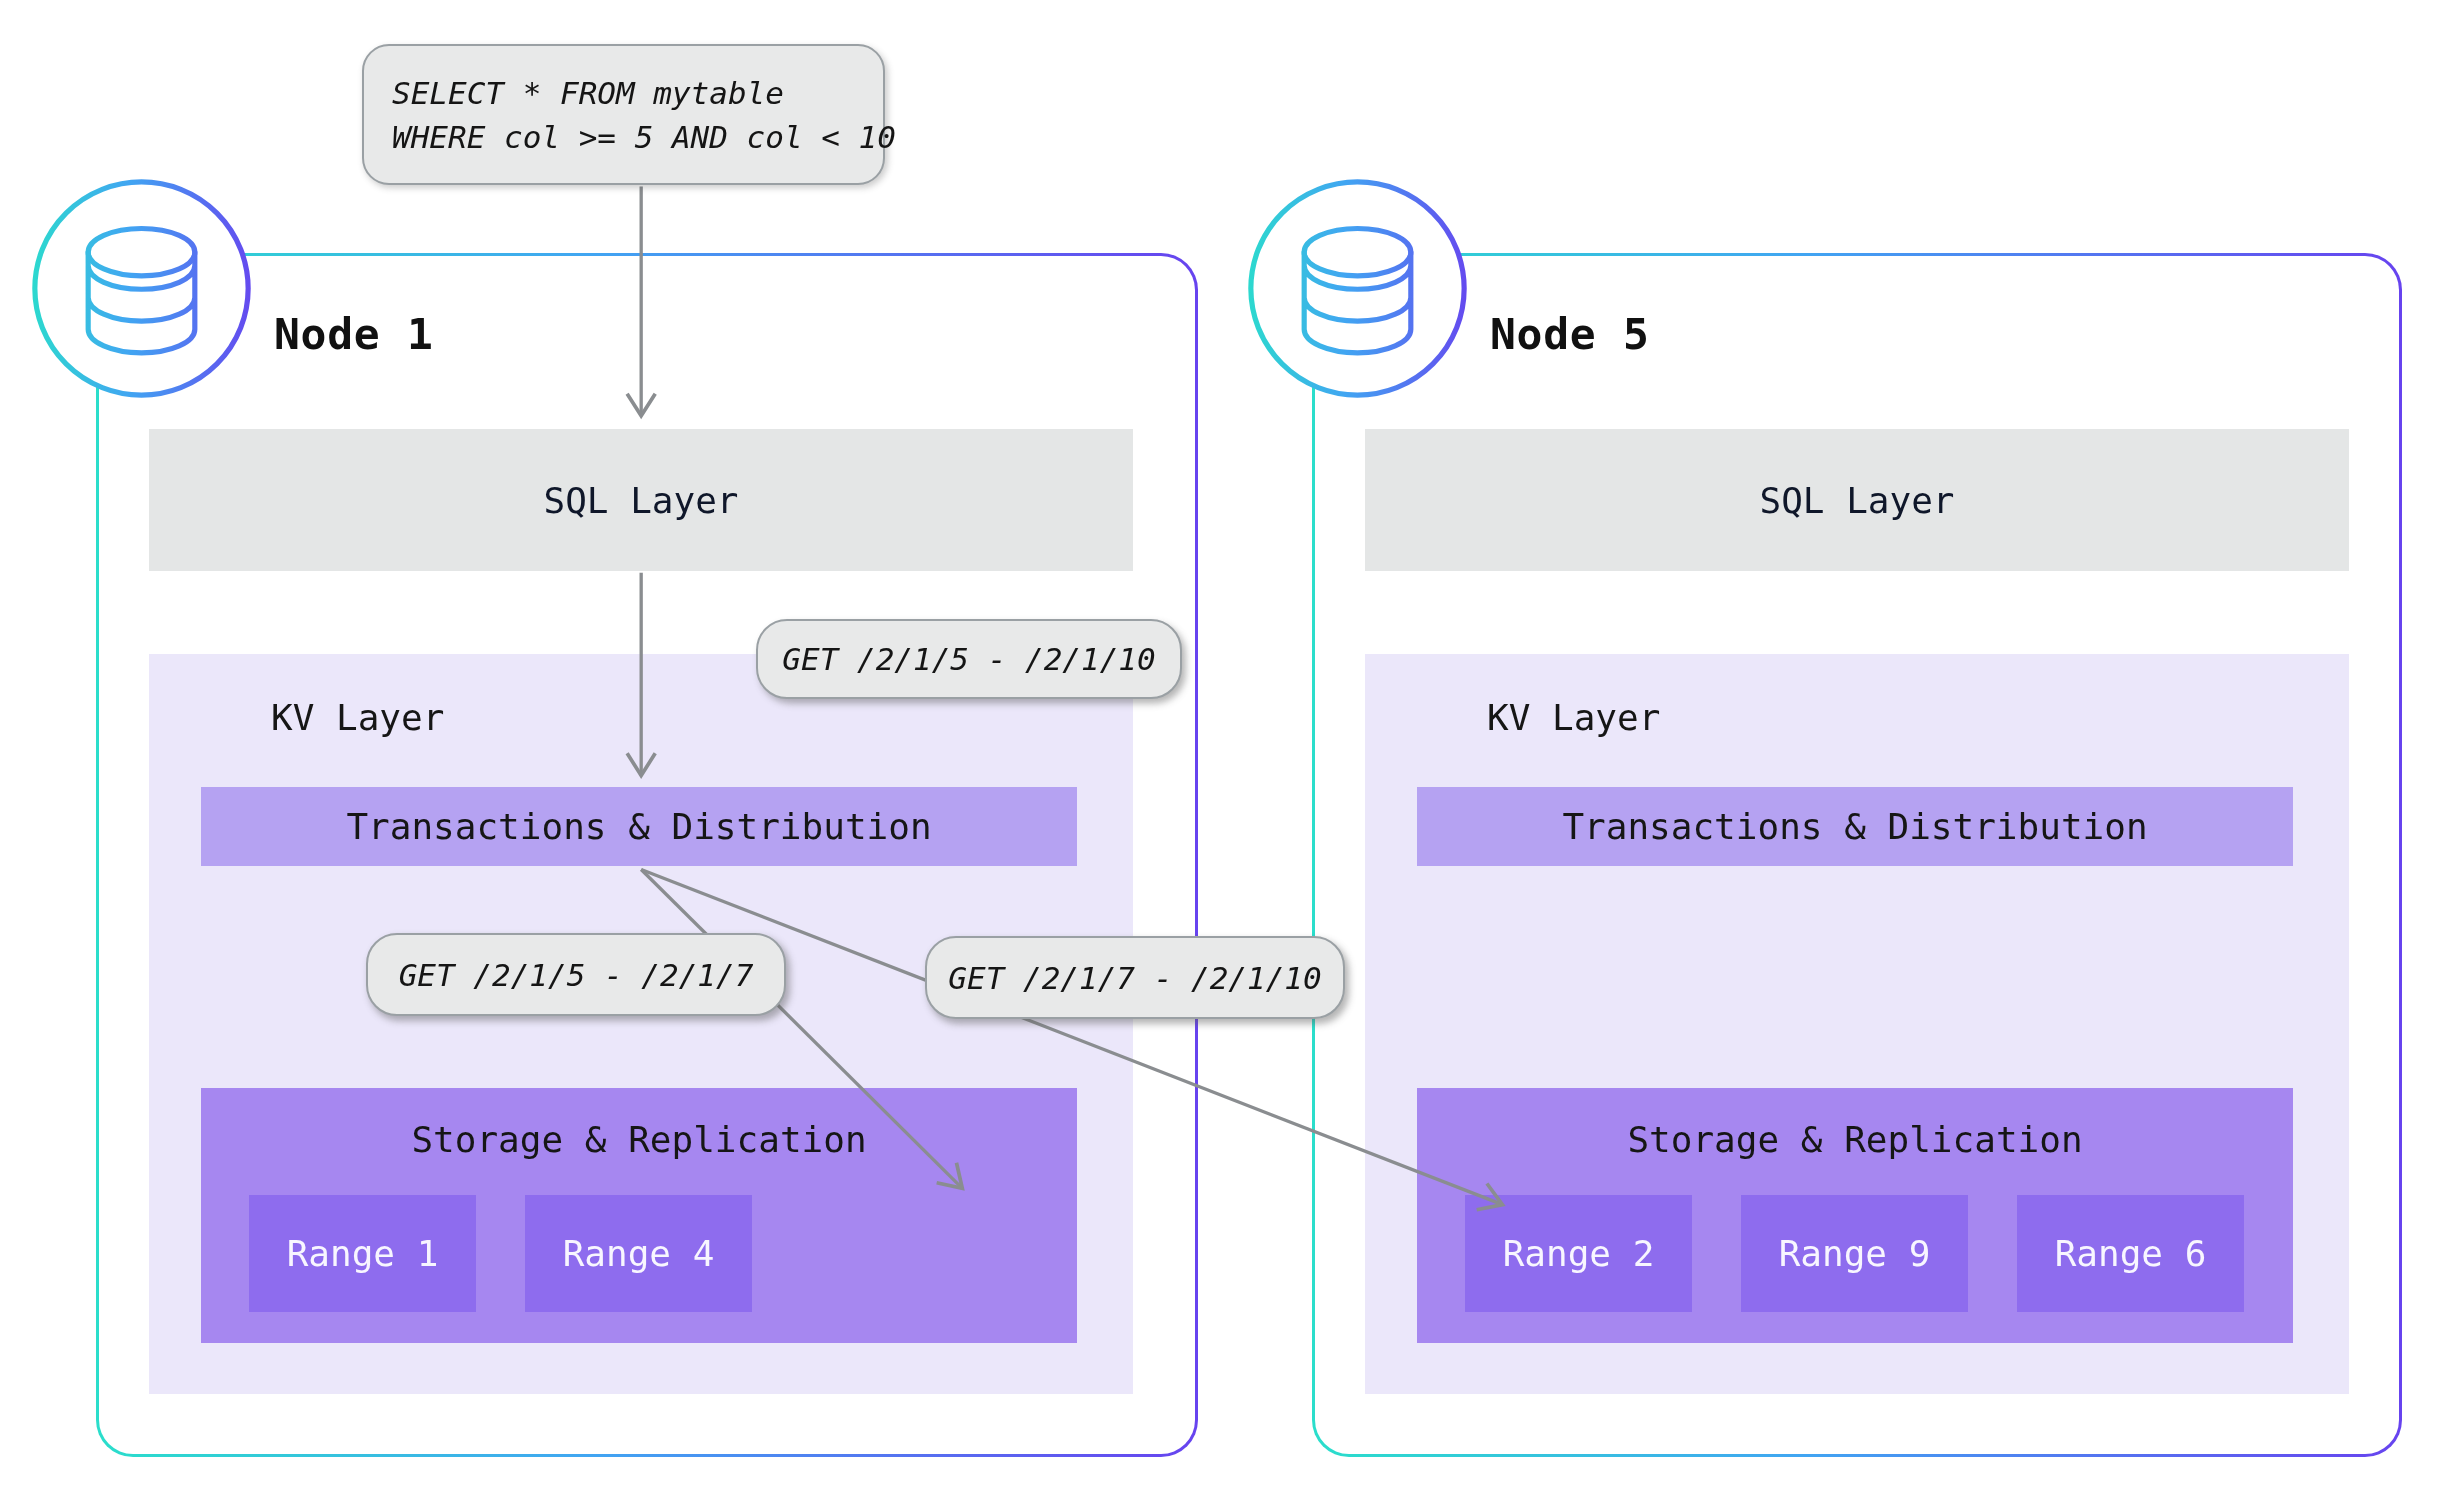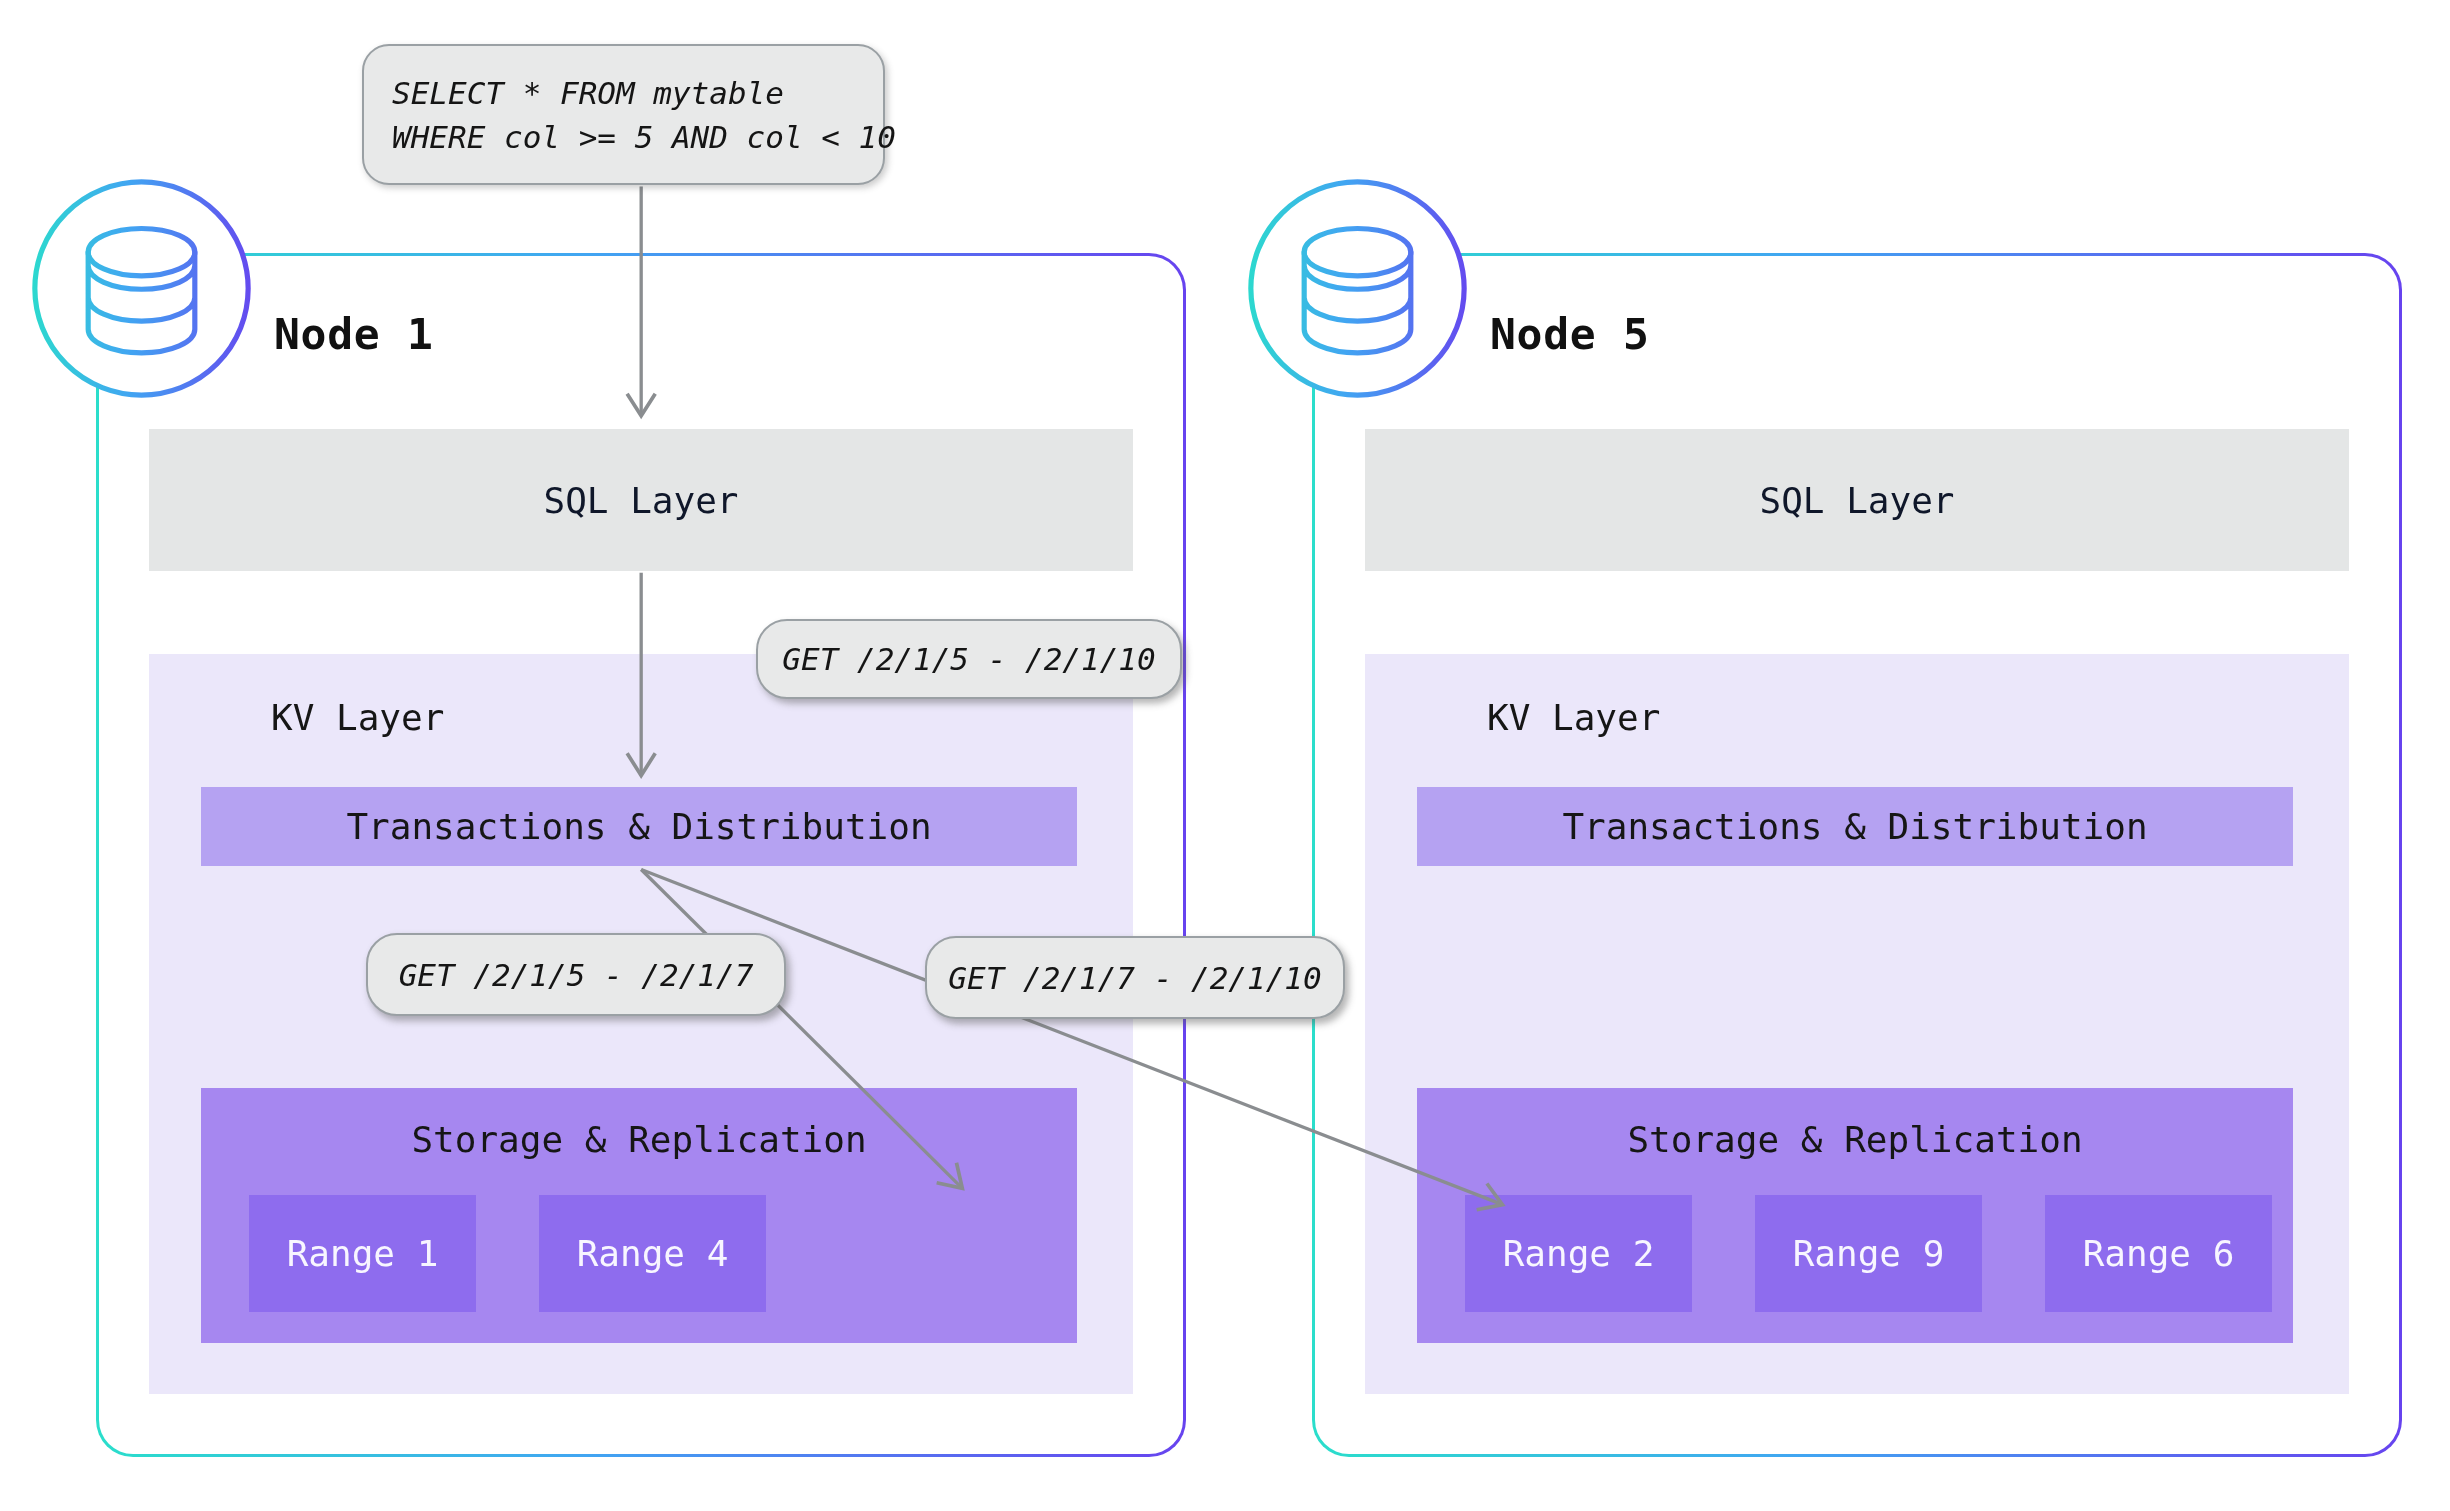--- a/index.html
+++ b/index.html
@@ -39,21 +39,21 @@
   }
   .storage-box{
     position:absolute;left:105px;top:835px;width:876px;height:255px;
     background:#a687f0;
   }
   .storage-title{
     position:absolute;left:0;right:0;top:31px;text-align:center;
     font-size:36px;color:#161616;white-space:nowrap;
   }
   .range-row{
-    position:absolute;left:48px;top:107px;display:flex;gap:63px;
+    position:absolute;left:48px;top:107px;display:flex;gap:49px;
   }
   .range-box{
     width:227px;height:117px;background:#8e6cee;display:flex;align-items:center;
     justify-content:center;font-size:36px;color:#f8f6ff;white-space:nowrap;
   }
   
   .gray-box{
     position:absolute;background:#e8e9e9;border:2.2px solid #9aa0a4;
     box-sizing:border-box;z-index:3;color:#151515;
   }
@@ -74,21 +74,21 @@
   
   .arrows{position:absolute;left:0;top:0;z-index:2;}
   
   .db-icon{position:absolute;width:237px;height:237px;z-index:3;}
 </style>
 </head>
 <body>
 
 <div class="stage">
 
-  <div class="node" style="left:96px;top:253px;">
+  <div class="node" style="left:96px;top:253px;padding-left:12px;">
     <div class="node-title">Node 1</div>
     <div class="sql-layer">
       <span>SQL Layer</span>
     </div>
     <div class="kv-layer">
       <div class="kv-label">KV Layer</div>
     </div>
     <div class="tnd-bar">
       <span>Transactions &amp; Distribution</span>
     </div>

